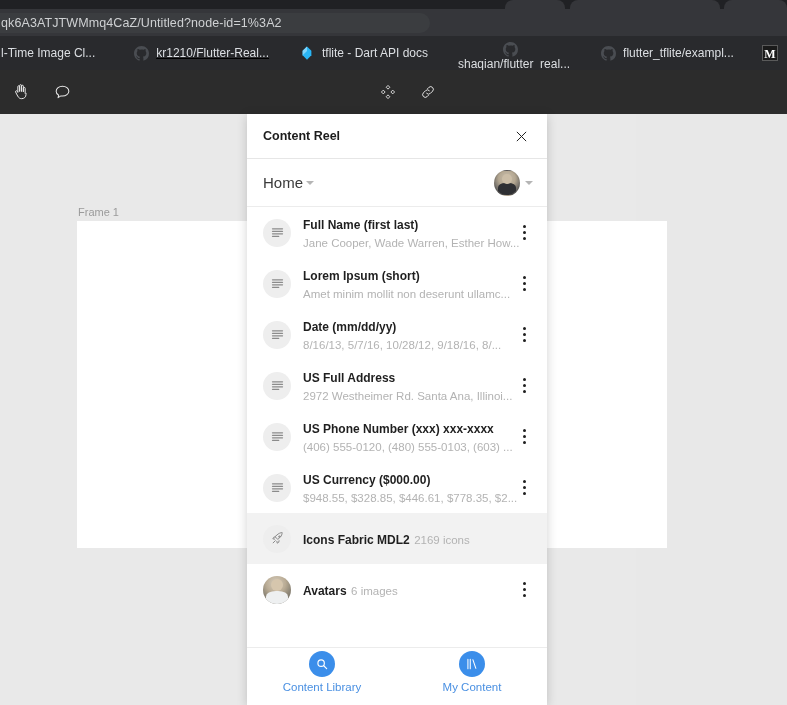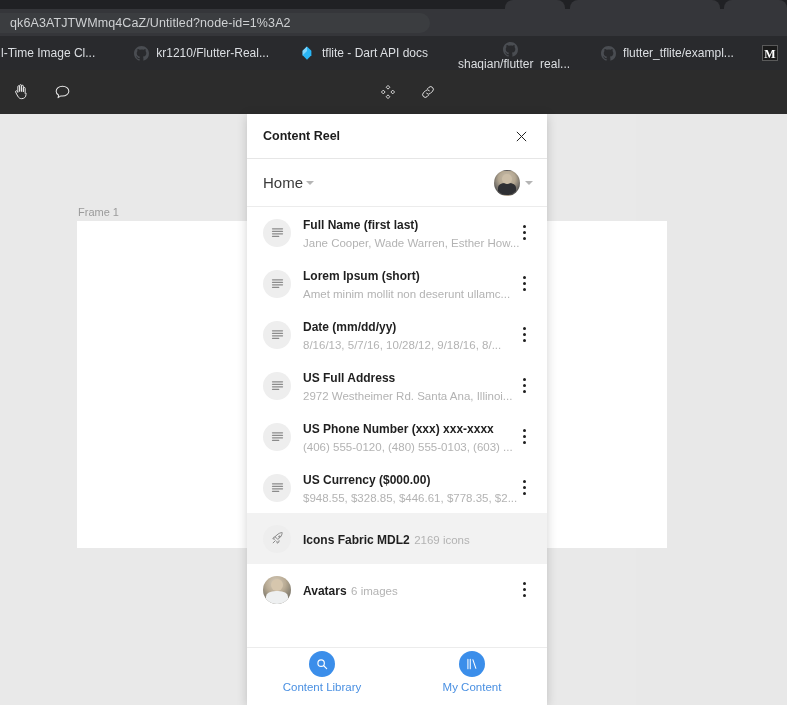--- a/index.html
+++ b/index.html
@@ -39,21 +39,21 @@
     background: #3b3d40;
     border-radius: 0 10px 10px 0;
     display: flex; align-items: center;
   }
   .omnibox-text {
     color: #cfd1d3;
     font-size: 12.5px;
     white-space: nowrap;
     overflow: hidden;
     letter-spacing: .1px;
-    padding-left: 10px;
+    padding-left: 1px;
   }
   .bookmarks-row {
     position: absolute; top: 36px; left: 0;
     width: 787px; height: 34px;
     background: #292a2d;
     display: flex; align-items: center;
     overflow: hidden;
   }
   .bookmark {
     display: flex; align-items: center;
@@ -281,21 +281,21 @@
       <span class="omnibox-text">qk6A3ATJTWMmq4CaZ/Untitled?node-id=1%3A2</span>
     </div>
   </div>
 
   <div class="bookmarks-row">
 
     <div class="bookmark" style="margin-left:-6px;">
       <span class="bookmark-label">l-Time Image Cl...</span>
     </div>
 
-    <div class="bookmark" style="margin-left:22px;">
+    <div class="bookmark" style="margin-left:22px;text-decoration:underline;">
       <span class="bm-icon">
         <svg width="15" height="15" viewBox="0 0 16 16" fill="#4a4d52">
             <path d="M8 0C3.58 0 0 3.58 0 8c0 3.54 2.29 6.53 5.47 7.59.4.07.55-.17.55-.38 0-.19-.01-.82-.01-1.49-2.01.37-2.53-.49-2.69-.94-.09-.23-.48-.94-.82-1.13-.28-.15-.68-.52-.01-.53.63-.01 1.08.58 1.23.82.72 1.21 1.87.87 2.33.66.07-.52.28-.87.51-1.07-1.78-.2-3.64-.89-3.64-3.95 0-.87.31-1.59.82-2.15-.08-.2-.36-1.02.08-2.12 0 0 .67-.21 2.2.82a7.4 7.4 0 0 1 2-.27c.68 0 1.36.09 2 .27 1.53-1.04 2.2-.82 2.2-.82.44 1.1.16 1.92.08 2.12.51.56.82 1.27.82 2.15 0 3.07-1.87 3.75-3.65 3.95.29.25.54.73.54 1.48 0 1.07-.01 1.93-.01 2.2 0 .21.15.46.55.38A8.01 8.01 0 0 0 16 8c0-4.42-3.58-8-8-8z"></path>
           </svg>
       </span>
       <span class="bookmark-label">kr1210/Flutter-Real...</span>
     </div>
 
     <div class="bookmark" style="margin-left:14px;">
       <span class="bm-icon">

